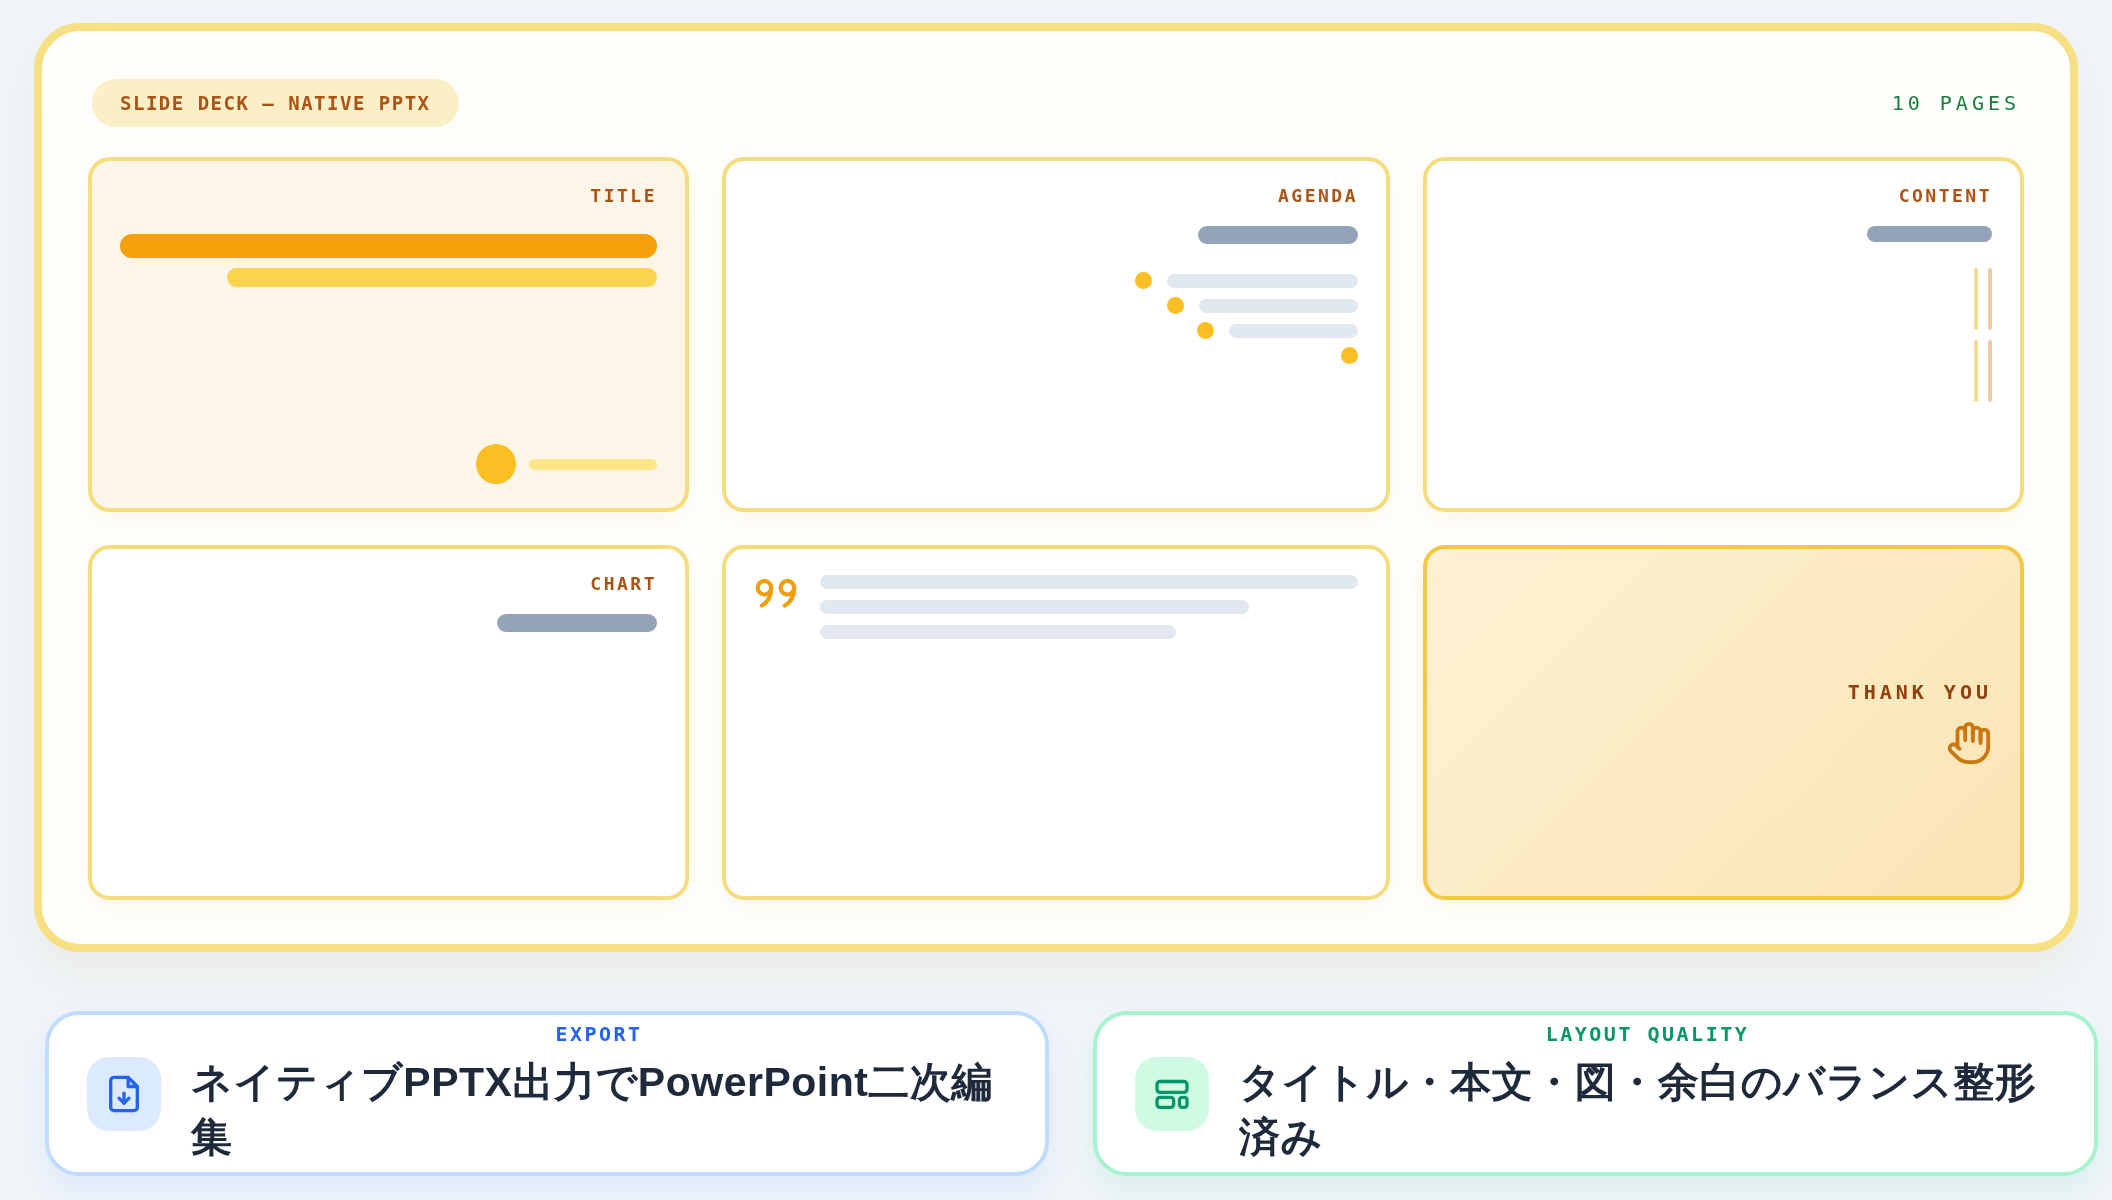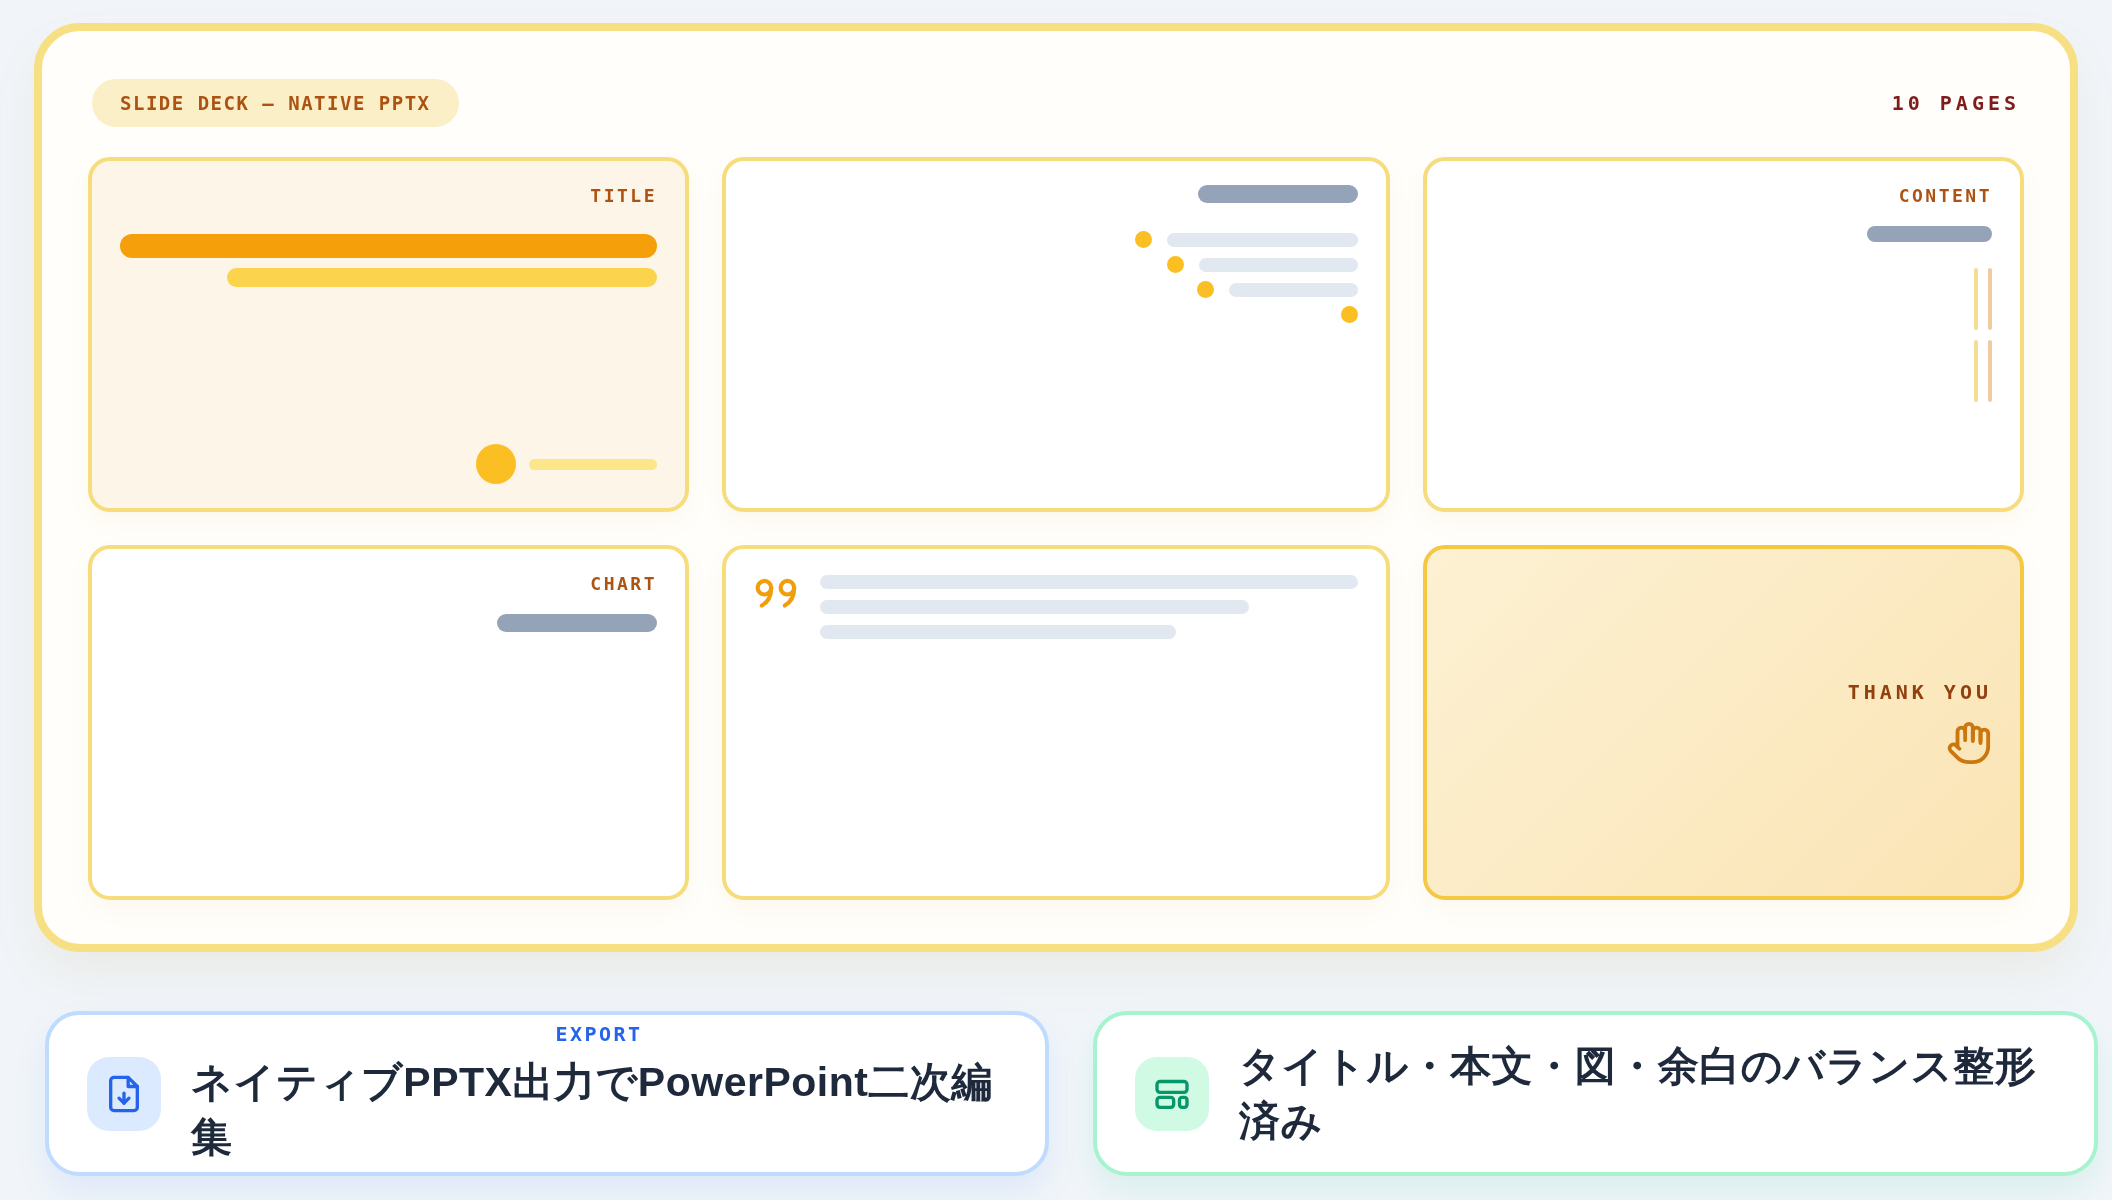--- a/index.html
+++ b/index.html
@@ -25,21 +25,21 @@
   .panel-header{
     display:flex;justify-content:space-between;align-items:center;
     margin:6px 4px 30px 4px;
   }
   .deck-badge{
     background:#FBEFC7;color:#AC5313;
     font-weight:bold;font-size:19px;letter-spacing:1.5px;
     padding:13px 28px;border-radius:24px;
   }
   .pages-count{
-    color:#7f1d1d;font-size:20px;letter-spacing:4px;font-weight:700;
+    color:#15803d;font-size:20px;letter-spacing:4px;font-weight:400;
   }
 
   
   .slide-grid{
     display:grid;grid-template-columns:repeat(3,1fr);
     gap:33px;
   }
   .slide-card{
     height:355px;box-sizing:border-box;
     background:#FFFFFF;
@@ -138,20 +138,21 @@
         <div class="slide-label mono">TITLE</div>
         <div class="bar-primary"></div>
         <div class="bar-secondary"></div>
         <div class="presenter-row">
           <div class="presenter-dot"></div>
           <div class="presenter-line"></div>
         </div>
       </div>
 
       <div class="slide-card">
+        <div class="slide-label mono">AGENDA</div>
         <div class="topic-bar agenda-topic"></div>
         <div class="bullet-row">
           <div class="bullet-dot"></div>
           <div class="bullet-line bl-1"></div>
         </div>
         <div class="bullet-row">
           <div class="bullet-dot"></div>
           <div class="bullet-line bl-2"></div>
         </div>
         <div class="bullet-row">
@@ -231,17 +232,18 @@
 
   <div class="footer-card card-quality">
     <div class="icon-box icon-box-green">
       <svg width="40" height="40" viewBox="0 0 24 24" fill="none" stroke="#059669" stroke-width="2" stroke-linecap="round" stroke-linejoin="round">
         <rect x="3" y="4.5" width="18" height="6.5" rx="1.8"></rect>
         <rect x="3" y="14" width="10" height="6" rx="1.8"></rect>
         <rect x="16.5" y="14" width="4.5" height="6" rx="1.5"></rect>
       </svg>
     </div>
     <div class="feature-text">
+      <div class="feature-label label-green mono">LAYOUT QUALITY</div>
       <div class="feature-title">タイトル・本文・図・余白のバランス整形済み</div>
     </div>
   </div>
 
 </div>
 
 </body></html>

